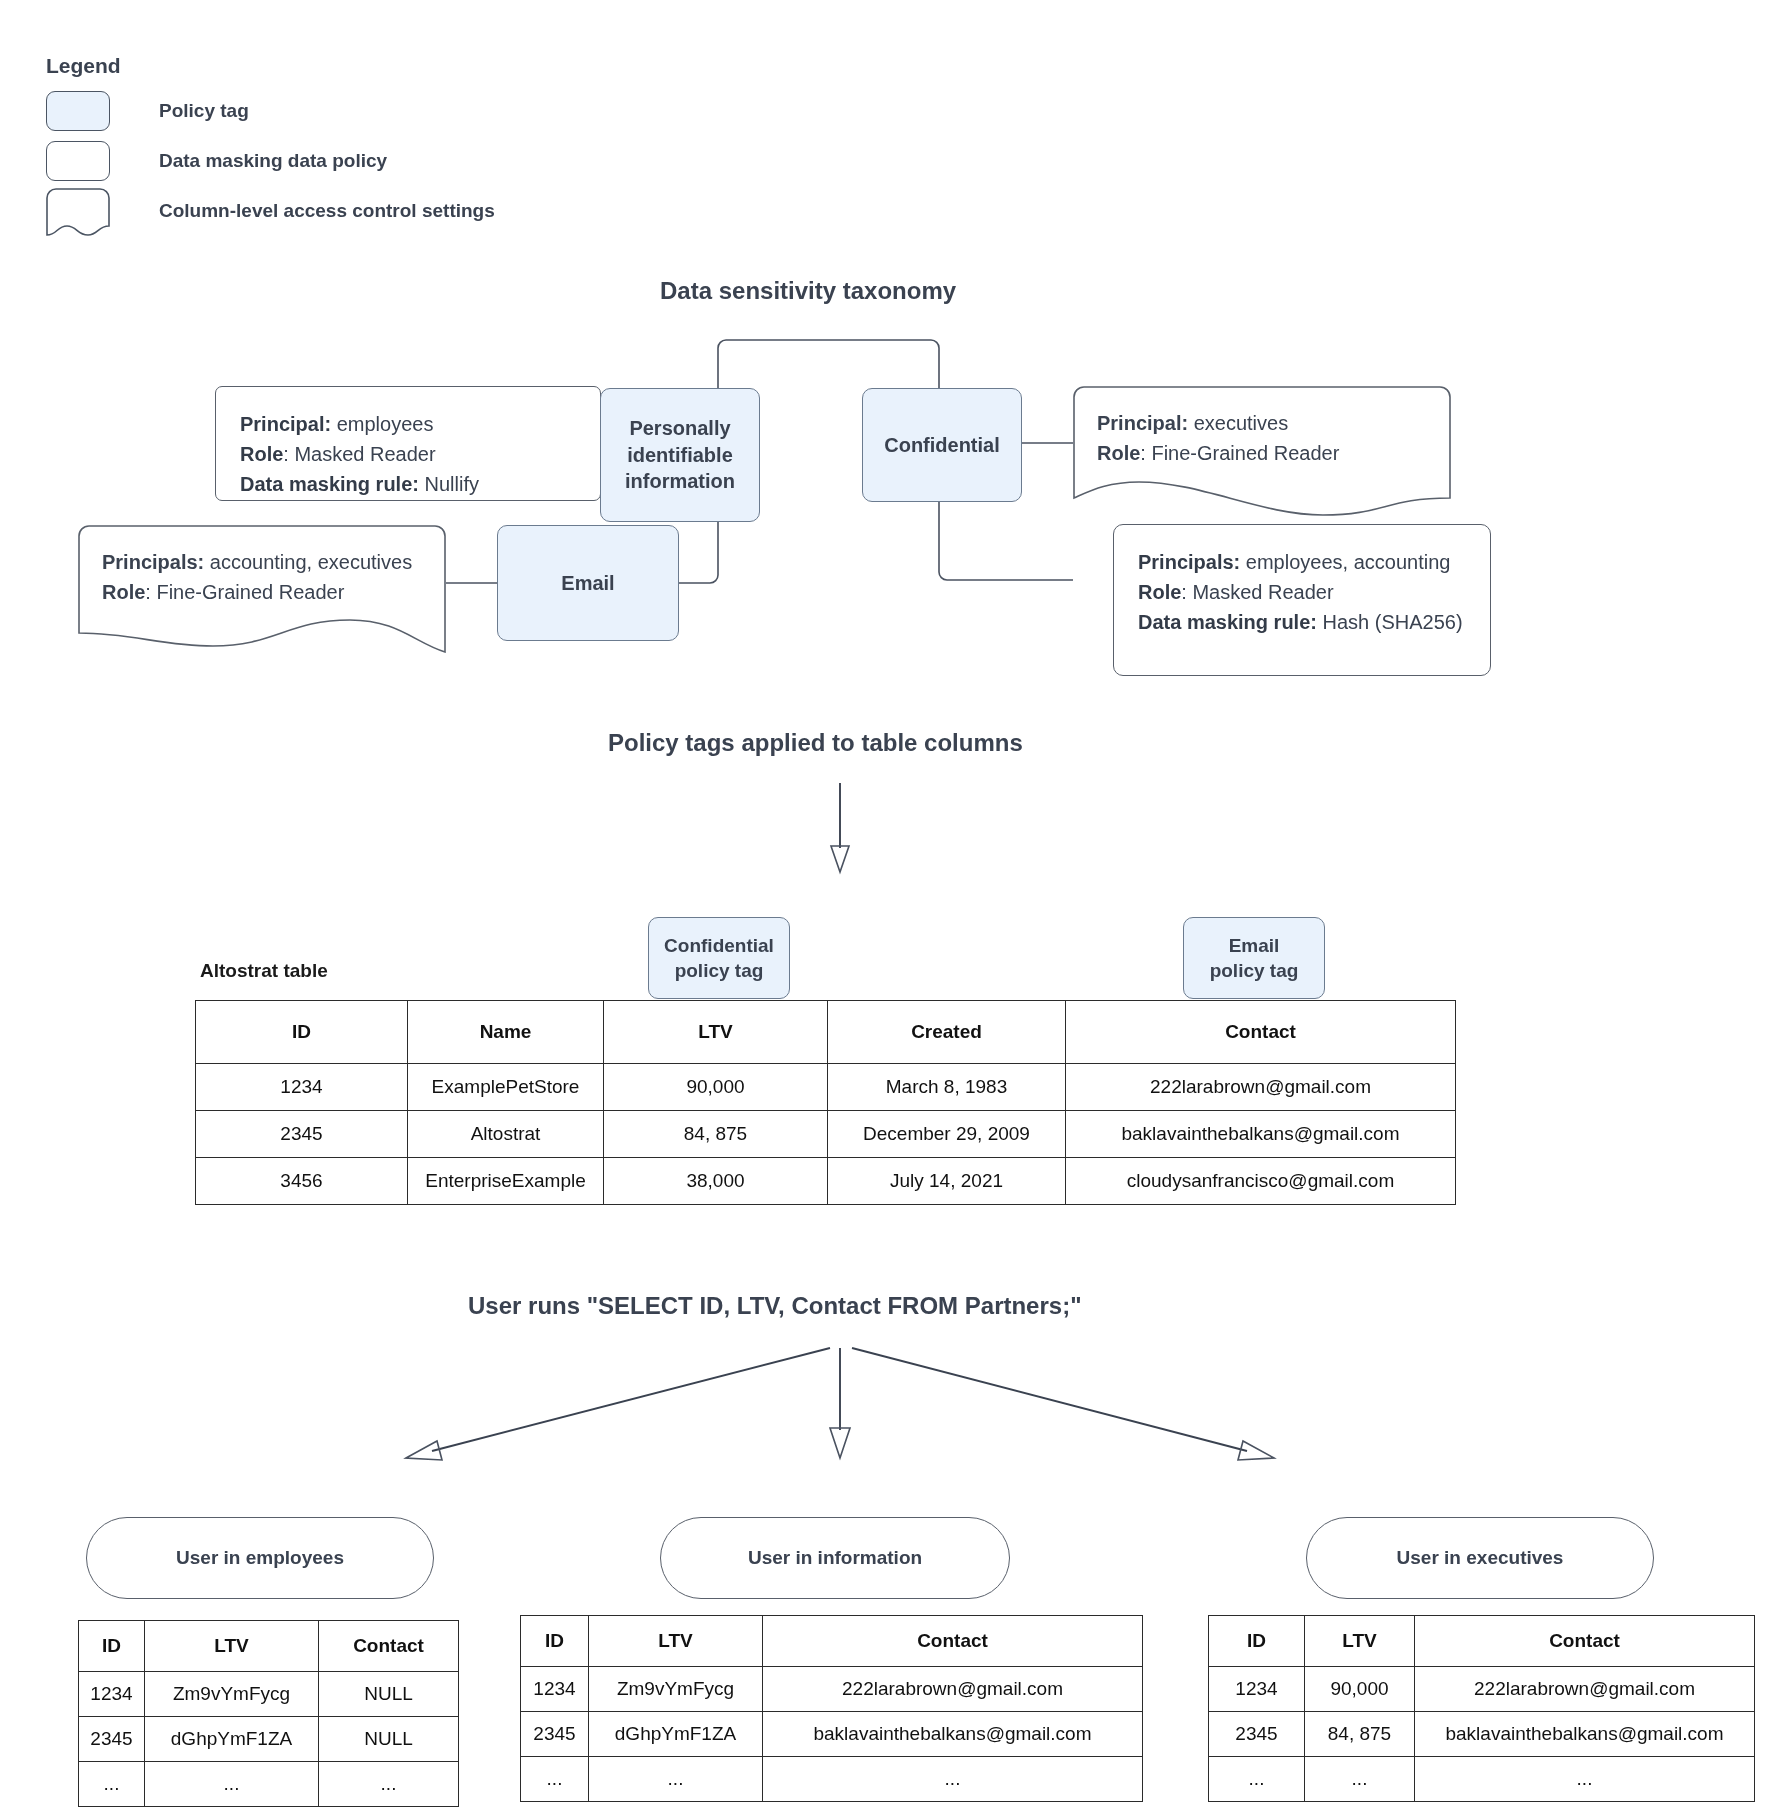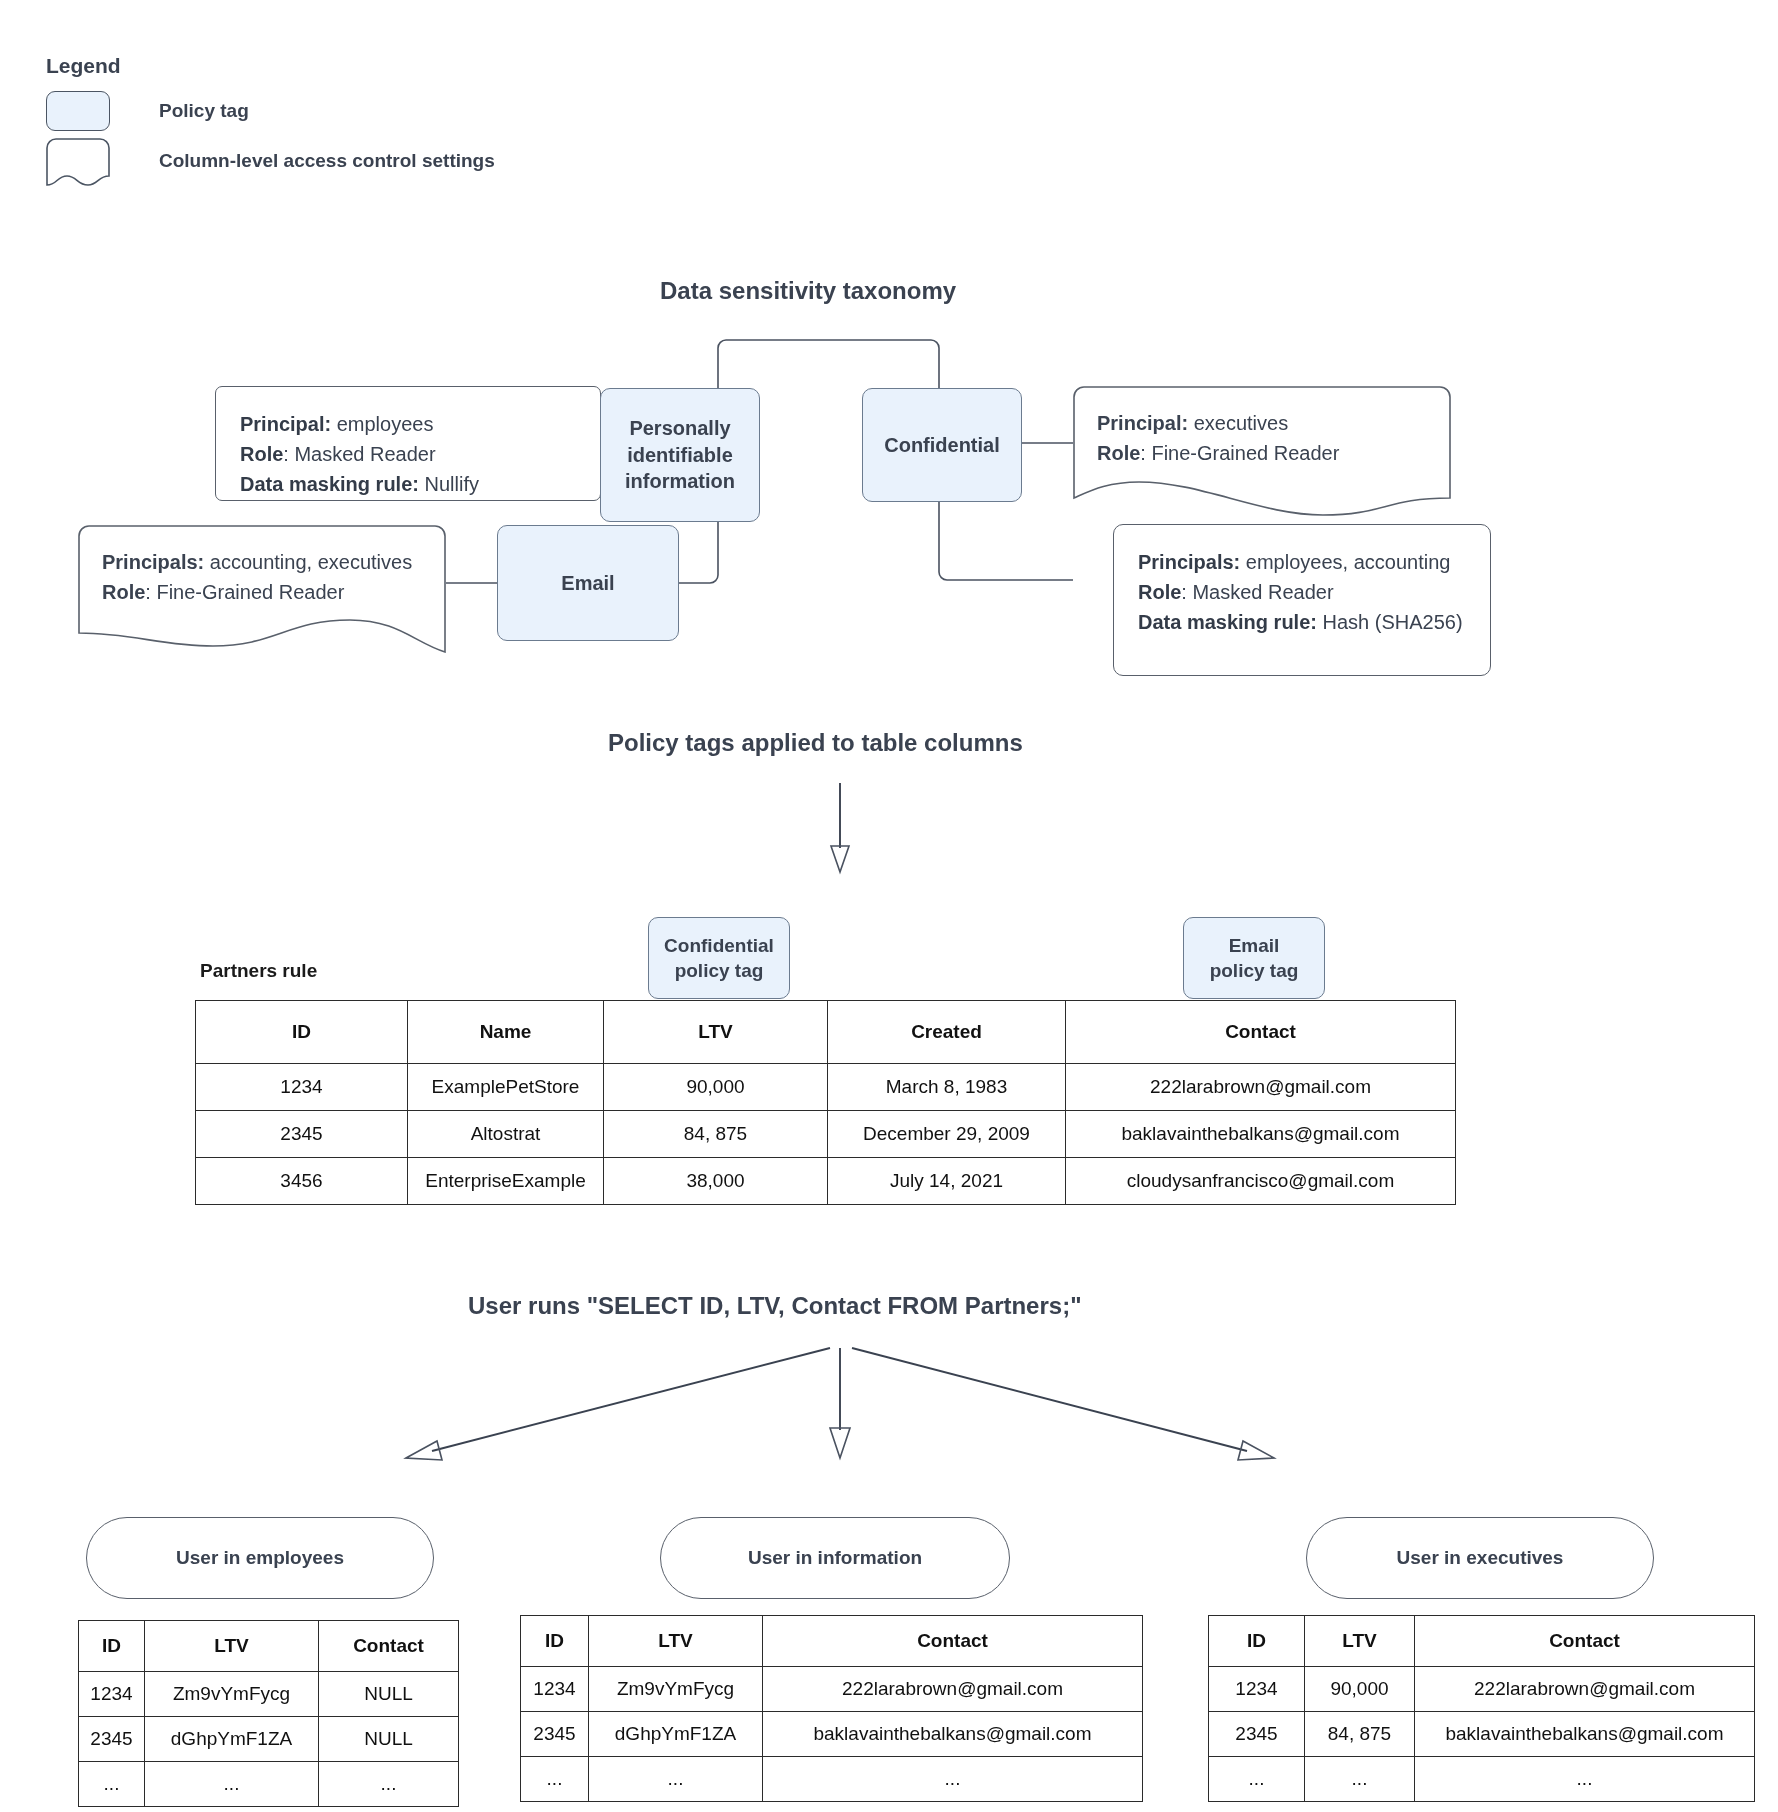--- a/index.html
+++ b/index.html
@@ -72,20 +72,24 @@
 <body>
 
 <div class="abs" id="legend">
   <div class="lg-title">Legend</div>
 
   <div class="lg-row">
     <div class="lg-swatch tag"></div>
     <div class="lg-label">Policy tag</div>
   </div>
 
+  <div class="lg-row">
+    <div class="lg-swatch mask"></div>
+    <div class="lg-label">Data masking data policy</div>
+  </div>
 
   <div class="lg-row">
     <div class="lg-swatch wave">
       <svg width="64" height="48" viewBox="0 0 64 48">
         <path d="M1,10 A9,9 0 0 1 10,1 L54,1 A9,9 0 0 1 63,10 L63,38
                  C52,38 52,47 42,47 C31,47 31,38 21,38 C11,38 11,47 1,47 Z" fill="#ffffff" stroke="#4b5563" stroke-width="1.6"></path>
       </svg>
     </div>
     <div class="lg-label">Column-level access control settings</div>
   </div>
@@ -165,21 +169,21 @@
 <div class="node" style="left:1073px;top:524px;width:378px;height:152px;margin-left:40px;">
   <div class="node-text">
     <div><b>Principals:</b><span> employees, accounting</span></div>
     <div><b>Role</b><span>: Masked Reader</span></div>
     <div><b>Data masking rule:</b><span> Hash (SHA256)</span></div>
   </div>
 </div>
 
 <div class="sec-title" style="left:608px;top:729px;">Policy tags applied to table columns</div>
 
-<div class="small-title" style="left:200px;top:960px;">Partners rule</div>
+<div class="small-title" style="left:200px;top:960px;">Altostrat table</div>
 
 <div class="node tag node-center" style="left:648px;top:917px;width:142px;height:82px;font-size:19px;flex-direction:column;">
   <span>Confidential</span>
   <span>policy tag</span>
 </div>
 
 <div class="node tag node-center" style="left:1183px;top:917px;width:142px;height:82px;font-size:19px;flex-direction:column;">
   <span>Email</span>
   <span>policy tag</span>
 </div>

